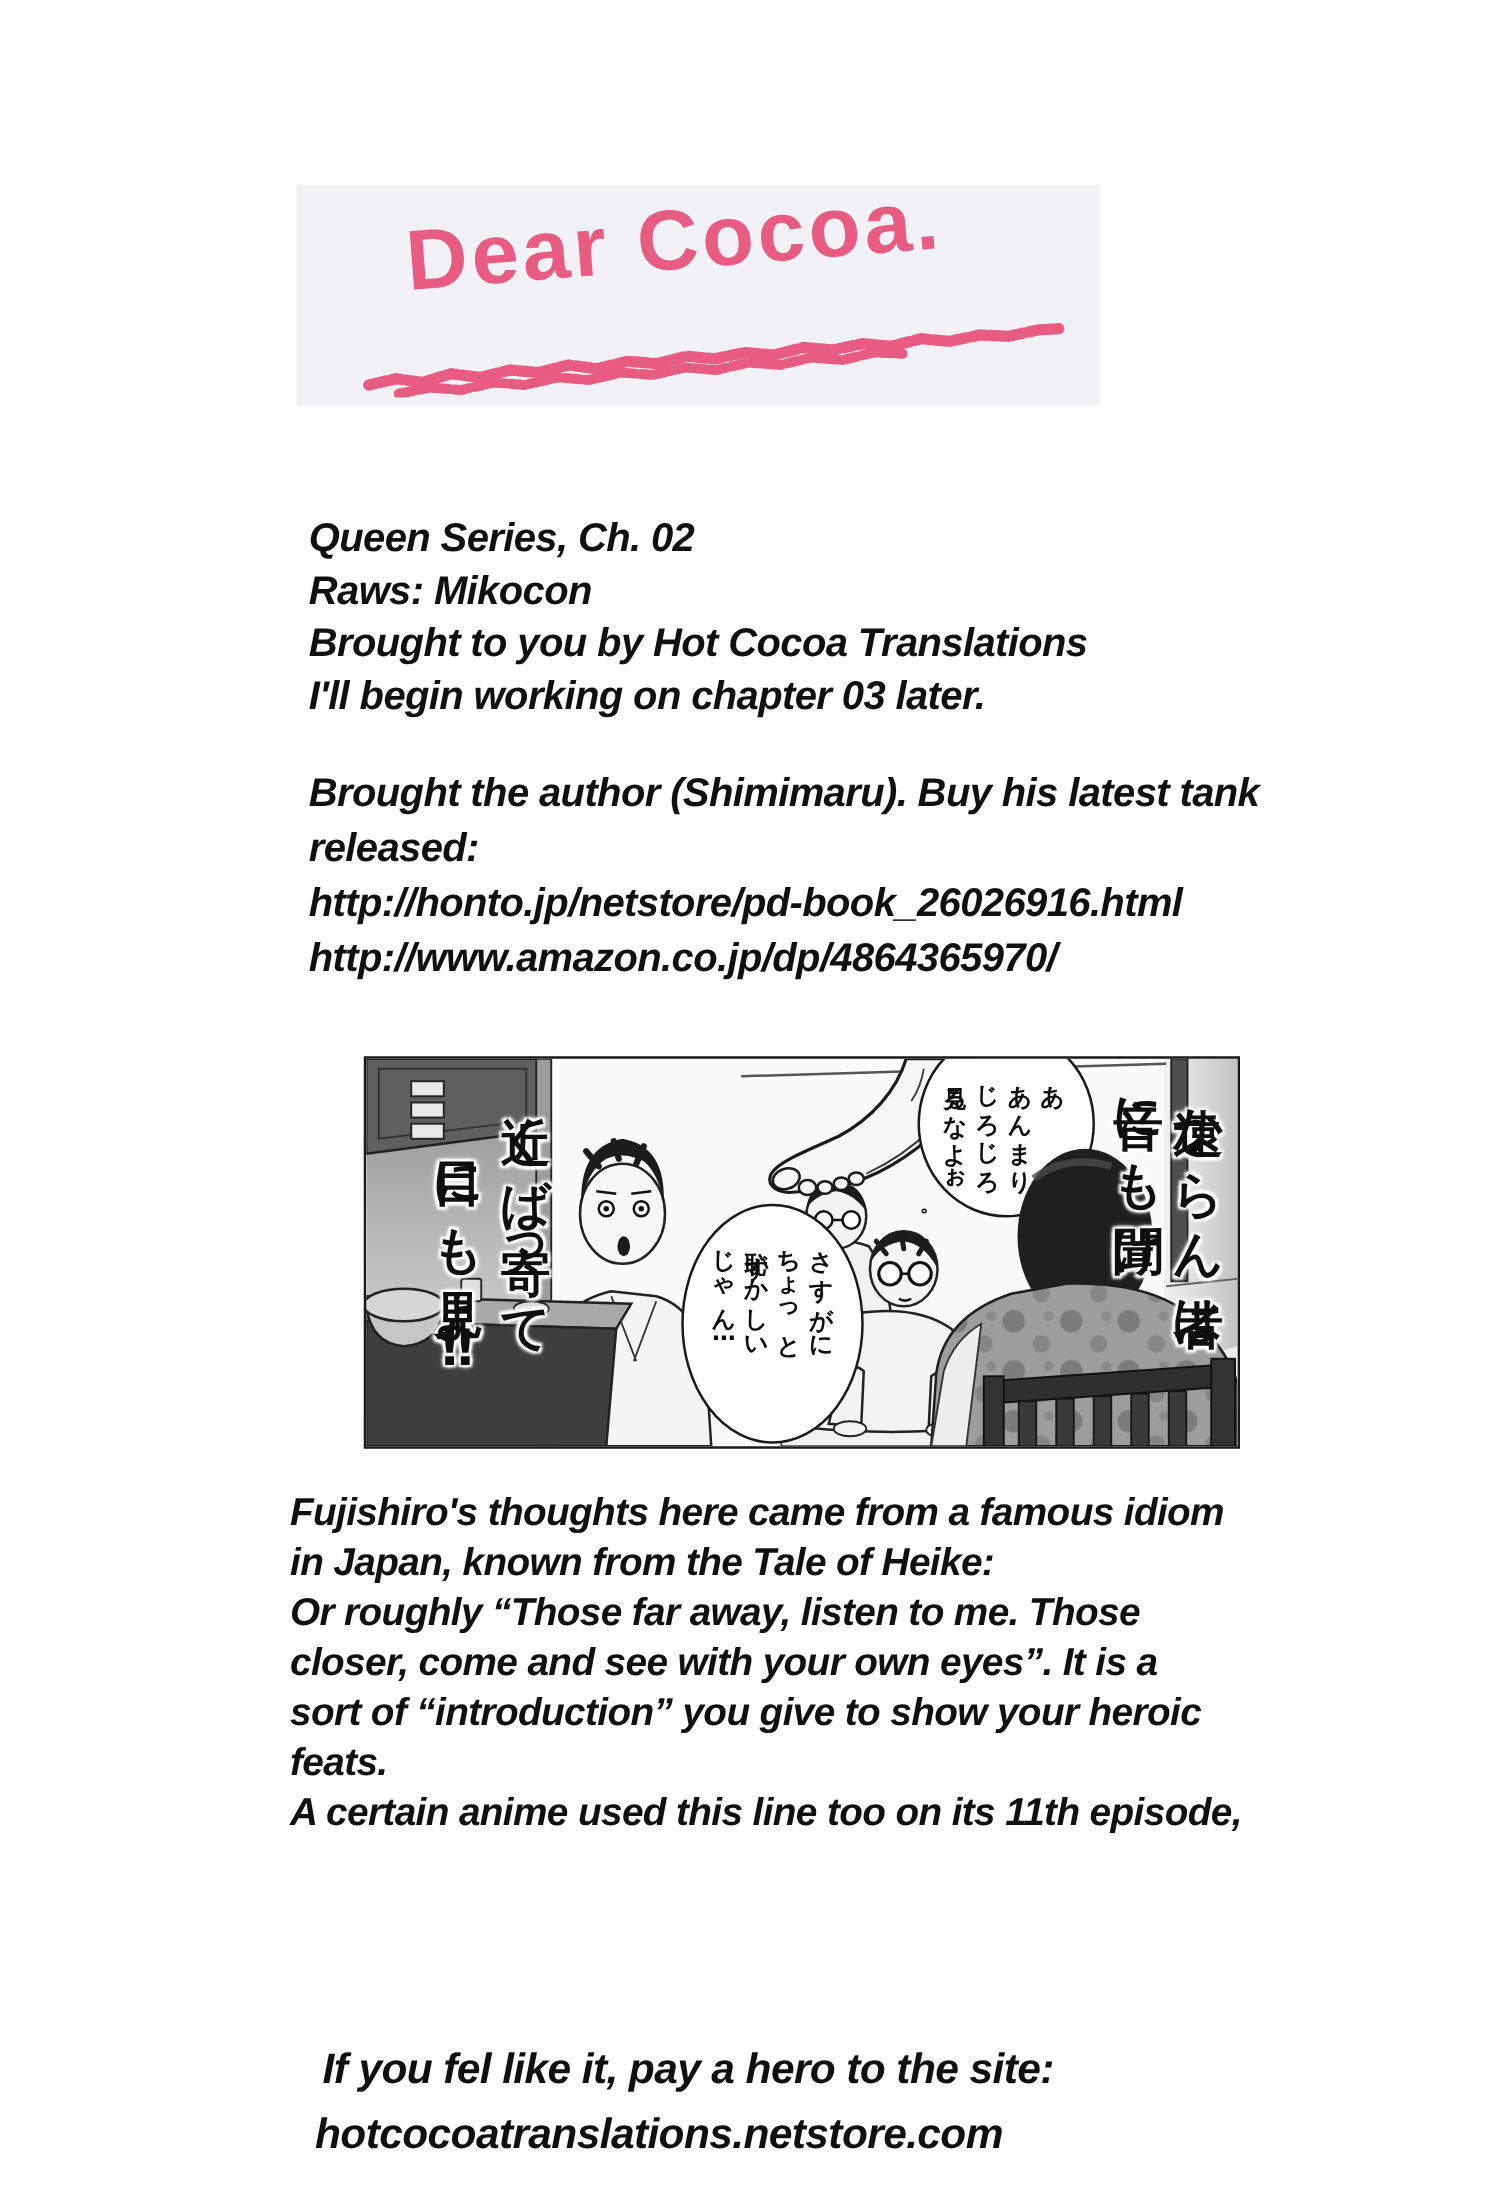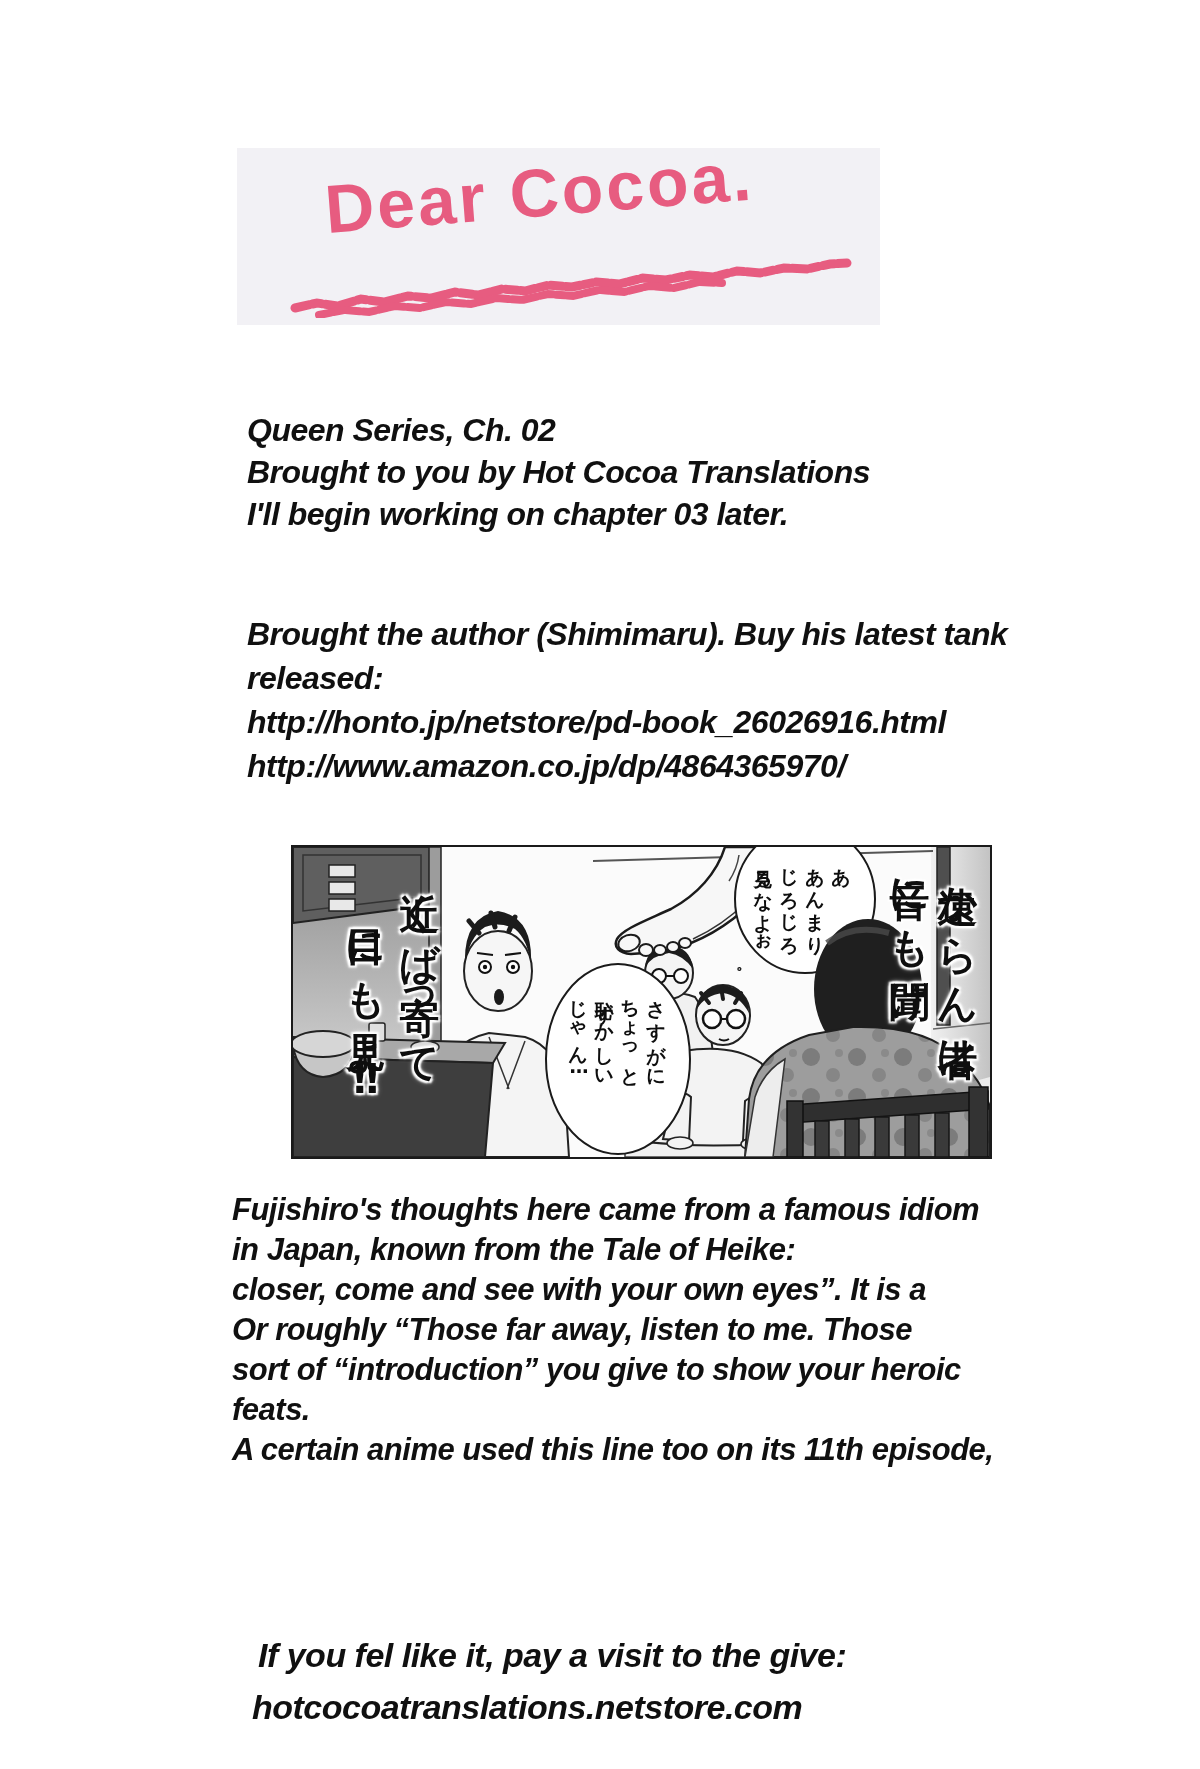--- a/index.html
+++ b/index.html
@@ -44,20 +44,21 @@
 <div class="abs header-box">
   <div class="abs logo" style="color: rgb(231, 92, 128);">Dear Cocoa.</div>
   <svg class="abs scribble" width="565" height="66" viewBox="0 0 565 66">
     <path d="M6,56 L28,51 L49,54 L72,47 L95,50 L119,44 L142,46 L166,40 L189,43 L213,37 L236,39 L260,33 L283,35 L307,30 L330,32 L354,26 L377,28 L401,23 L424,25 L448,19 L471,21 L495,16 L518,17 L541,12 L558,11" fill="none" stroke-width="9" stroke-linecap="round" stroke-dasharray="15 3 9 4 12 3" stroke="#e75c80"></path>
     <path d="M30,63 L55,58 L80,60 L106,54 L131,56 L157,50 L182,52 L208,46 L233,48 L259,42 L284,44 L310,38 L335,40 L360,34 L385,36 L410,30 L433,31" fill="none" stroke-width="8" stroke-linecap="round" stroke-dasharray="12 4 8 3 14 4" stroke="#e75c80"></path>
   </svg>
 </div>
 
 <div class="abs credits comic">
   <div class="tline">Queen Series, Ch. 02</div>
+  <div class="tline">Raws: Mikocon</div>
   <div class="tline">Brought to you by Hot Cocoa Translations</div>
   <div class="tline">I'll begin working on chapter 03 later.</div>
 </div>
 
 <div class="abs support comic">
   <div class="tline">Brought the author (Shimimaru). Buy his latest tank</div>
   <div class="tline">released:</div>
   <div class="tline">http://honto.jp/netstore/pd-book_26026916.html</div>
   <div class="tline">http://www.amazon.co.jp/dp/4864365970/</div>
 </div>
@@ -194,21 +195,21 @@
   <div class="vtext vperiod" style="left:440px;top:118px;">。</div>
   <div class="vtext vbubble" style="left:273px;top:140px;height:150px;">さすがに
 ちょっと
 恥ずかしい
 じゃん…</div>
 </div>
 
 <div class="abs notes comic">
   <div class="tline">Fujishiro's thoughts here came from a famous idiom</div>
   <div class="tline">in Japan, known from the Tale of Heike:</div>
+  <div class="tline">Or roughly “Those far away, listen to me. Those</div>
   <div class="tline">closer, come and see with your own eyes”. It is a</div>
-  <div class="tline">Or roughly “Those far away, listen to me. Those</div>
   <div class="tline">sort of “introduction” you give to show your heroic</div>
   <div class="tline">feats.</div>
   <div class="tline">A certain anime used this line too on its 11th episode,</div>
 </div>
 
-<div class="abs footer1 comic tline">If you fel like it, pay a visit to the give:</div>
+<div class="abs footer1 comic tline">If you fel like it, pay a hero to the site:</div>
 <div class="abs footer2 comic tline">hotcocoatranslations.netstore.com</div>
 
 </body></html>

